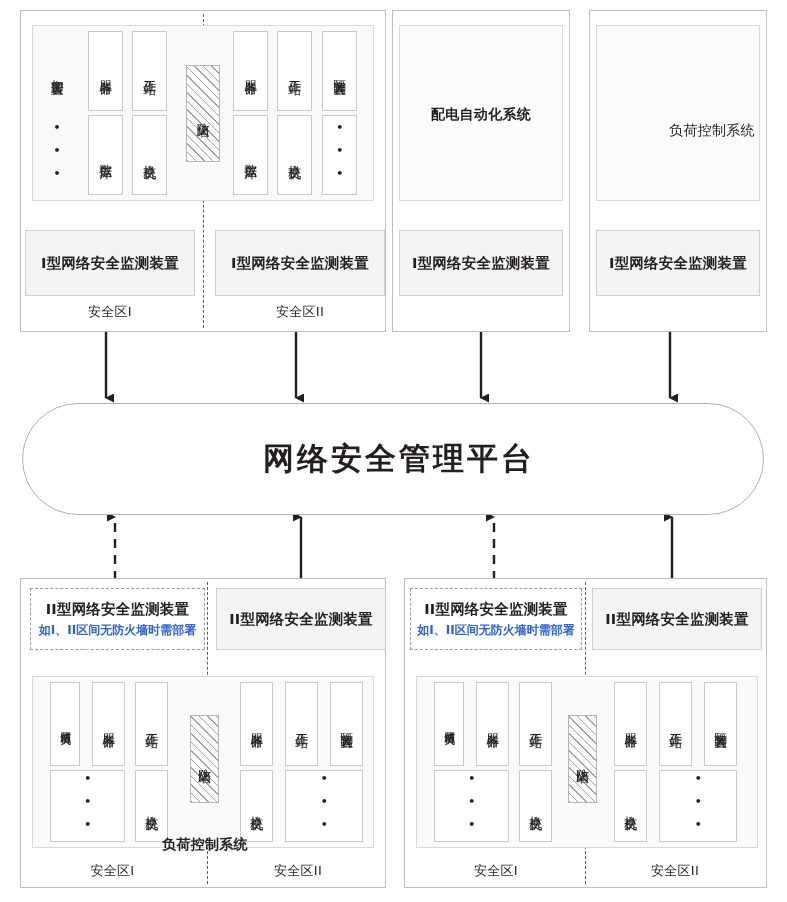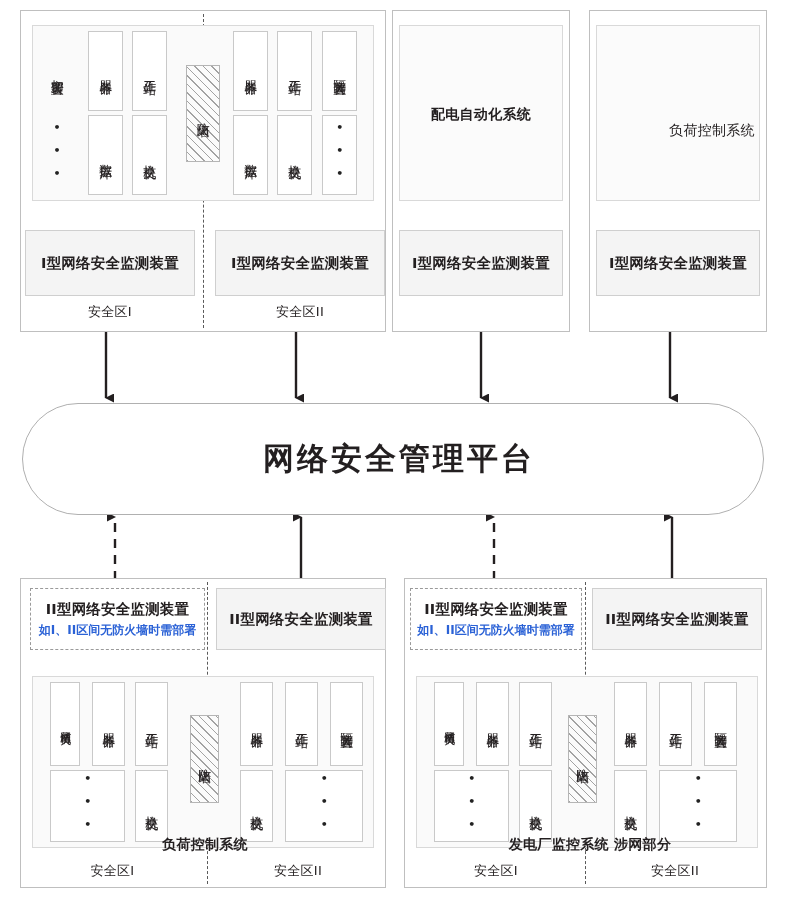--- a/index.html
+++ b/index.html
@@ -368,18 +368,17 @@
   <div class="dev" style="left:704px;top:682px;width:33px;height:84px;">
     <span class="vtxt">隔离装置</span>
   </div>
   <div class="dev" style="left:614px;top:770px;width:33px;height:72px;">
     <span class="vtxt">交换机</span>
   </div>
   <div class="dev dots" style="left:659px;top:770px;width:78px;height:72px;border:1px solid #c9c9c9;background:#fff;">
     <span class="vtxt">•••</span>
   </div>
 
-  <div class="sys-label" style="left:470px;top:836px;width:240px;">发电厂监控系统  涉网部分</div>
 
   <div class="zone-label" style="left:410px;top:862px;width:172px;">安全区I</div>
   <div class="zone-label" style="left:590px;top:862px;width:170px;">安全区II</div>
 
 </div>
 
 </body></html>

